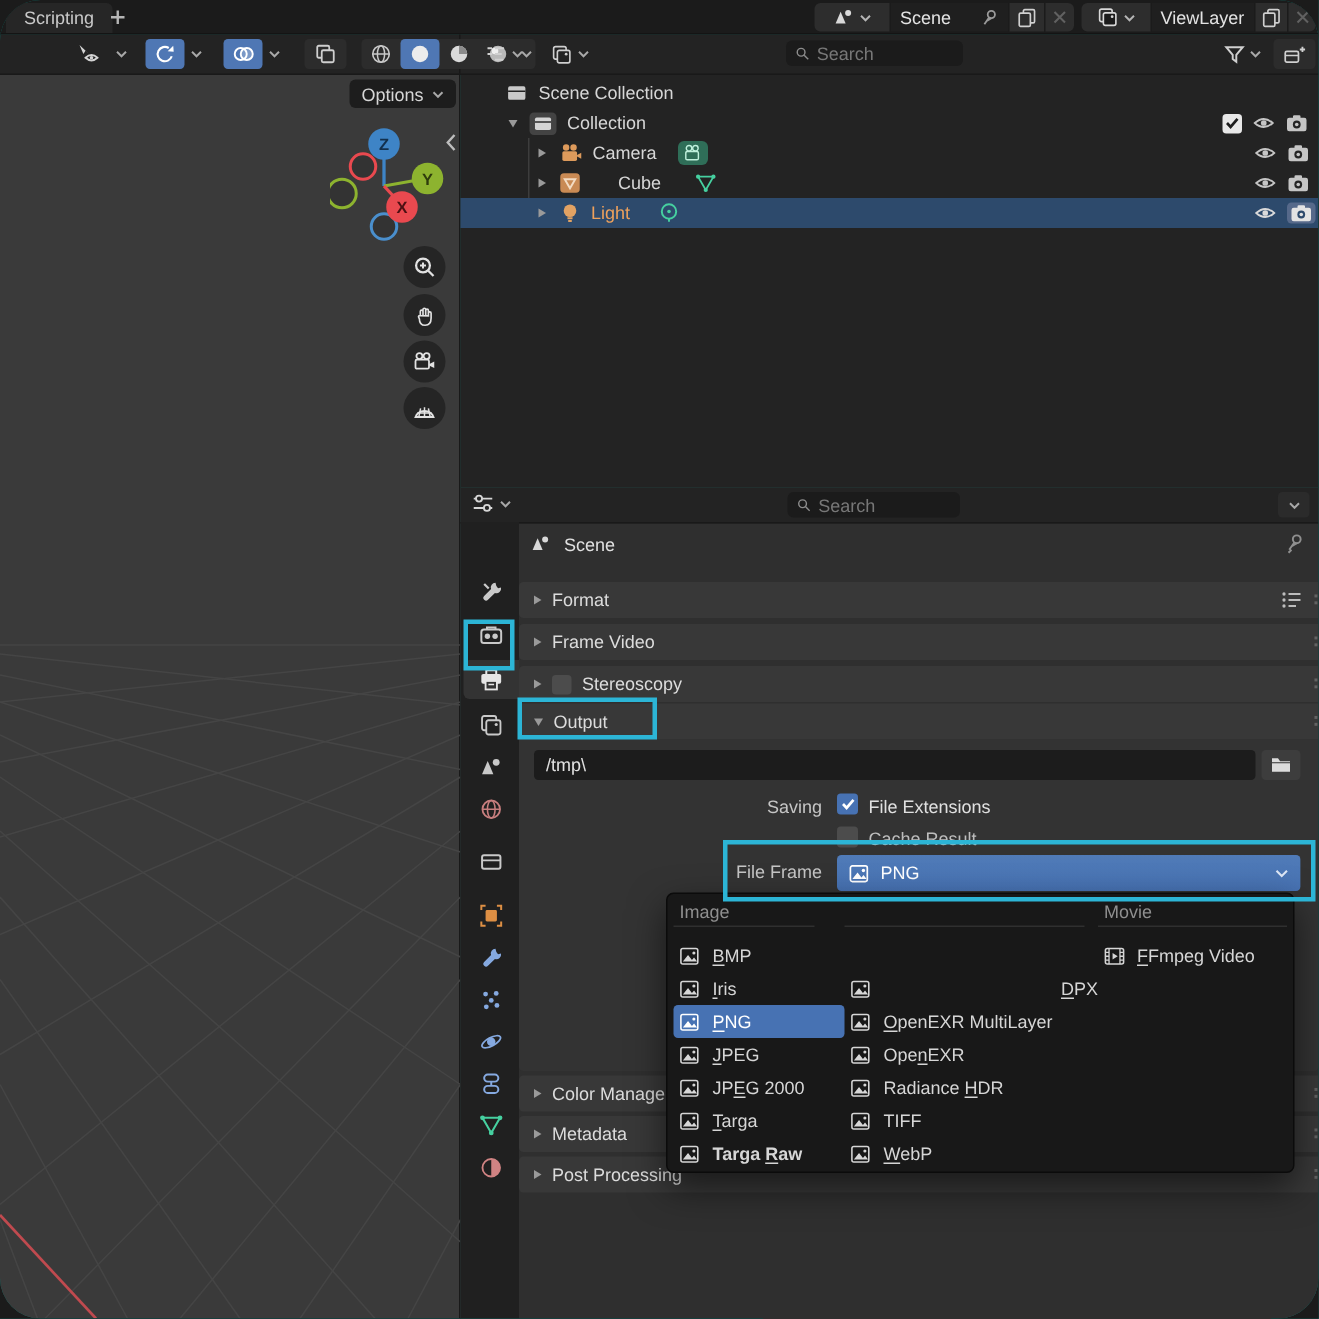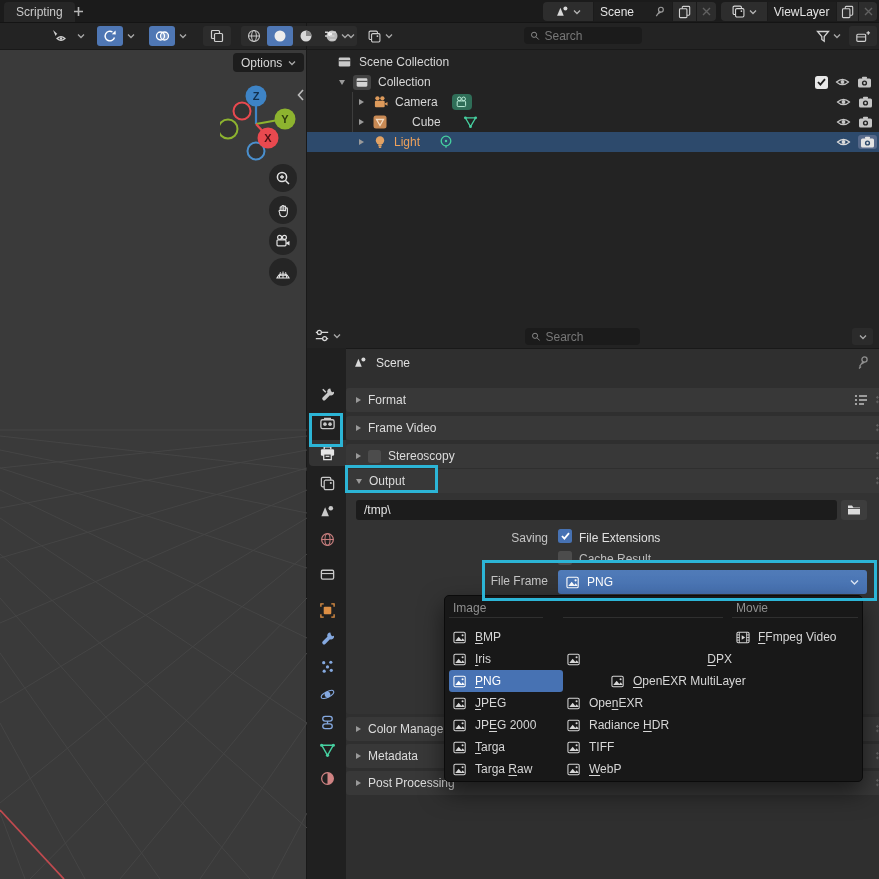--- a/index.html
+++ b/index.html
@@ -1,17 +1,17 @@
 <!DOCTYPE html>
 <html><head>
 <meta charset="utf-8">
 <style>
   html,body{margin:0;padding:0;background:#1b1b1b;}
   #app{position:relative;width:879px;height:879px;overflow:hidden;
-       font-family:"Liberation Sans","DejaVu Sans",sans-serif;font-size:12px;color:#d4d4d4;background:#0f766e;}
+       font-family:"Liberation Sans","DejaVu Sans",sans-serif;font-size:12px;color:#d4d4d4;background:#0f766e;border-radius:27px;}
   .abs{position:absolute;box-sizing:border-box;}
   .row{display:flex;align-items:center;}
   svg{display:block;}
   u{text-underline-offset:2px;}
   input{font-family:inherit;font-size:12px;outline:none;}
 
   
   .topbar{left:0;top:0;width:879px;height:23px;background:#1b1b1b;border-bottom:1px solid #141414;}
   .wstab{left:4px;top:2px;height:20px;padding:0 12px;background:#262626;border-radius:4px 4px 0 0;color:#c9c9c9;display:flex;align-items:center;}
   .idblock{height:19px;top:2px;display:flex;gap:1px;}
@@ -787,38 +787,38 @@
         <span>JP<u>E</u>G 2000</span>
       </div>
     <div class="mi" style="left:4px;top:140px;width:106px;">
         <svg width="14" height="13" viewBox="0 0 16 15">
           <rect x="1" y="1.5" width="13" height="12" rx="1.5" stroke="#d6d6d6" fill="none" stroke-width="1.2"></rect>
           <path d="M2.5 11.5l4-5 3 3.8 1.6-1.8 2.4 3z" fill="#d6d6d6"></path>
           <circle cx="11" cy="5" r="1.2" fill="#d6d6d6"></circle>
         </svg>
         <span><u>T</u>arga</span>
       </div>
-    <div class="mi" style="left:4px;top:162px;width:106px;">
+    <div class="mi" style="left:4px;top:162px;width:106px;font-weight:bold;">
         <svg width="14" height="13" viewBox="0 0 16 15">
           <rect x="1" y="1.5" width="13" height="12" rx="1.5" stroke="#d6d6d6" fill="none" stroke-width="1.2"></rect>
           <path d="M2.5 11.5l4-5 3 3.8 1.6-1.8 2.4 3z" fill="#d6d6d6"></path>
           <circle cx="11" cy="5" r="1.2" fill="#d6d6d6"></circle>
         </svg>
         <span>Targa <u>R</u>aw</span>
       </div>
 
     <div class="mi" style="left:118px;top:52px;width:165px;justify-content:space-between;">
         <svg width="14" height="13" viewBox="0 0 16 15">
           <rect x="1" y="1.5" width="13" height="12" rx="1.5" stroke="#d6d6d6" fill="none" stroke-width="1.2"></rect>
           <path d="M2.5 11.5l4-5 3 3.8 1.6-1.8 2.4 3z" fill="#d6d6d6"></path>
           <circle cx="11" cy="5" r="1.2" fill="#d6d6d6"></circle>
         </svg>
         <span><u>D</u>PX</span>
       </div>
-    <div class="mi" style="left:118px;top:74px;width:165px;margin-left:44px;">
+    <div class="mi" style="left:118px;top:74px;width:165px;">
         <svg width="14" height="13" viewBox="0 0 16 15">
           <rect x="1" y="1.5" width="13" height="12" rx="1.5" stroke="#d6d6d6" fill="none" stroke-width="1.2"></rect>
           <path d="M2.5 11.5l4-5 3 3.8 1.6-1.8 2.4 3z" fill="#d6d6d6"></path>
           <circle cx="11" cy="5" r="1.2" fill="#d6d6d6"></circle>
         </svg>
         <span><u>O</u>penEXR MultiLayer</span>
       </div>
     <div class="mi" style="left:118px;top:96px;width:165px;">
         <svg width="14" height="13" viewBox="0 0 16 15">
           <rect x="1" y="1.5" width="13" height="12" rx="1.5" stroke="#d6d6d6" fill="none" stroke-width="1.2"></rect>

